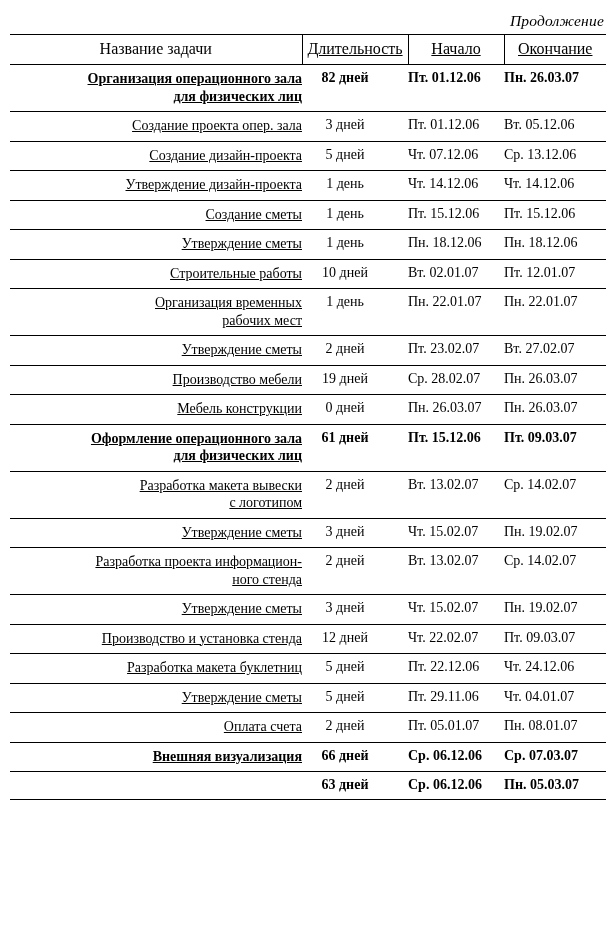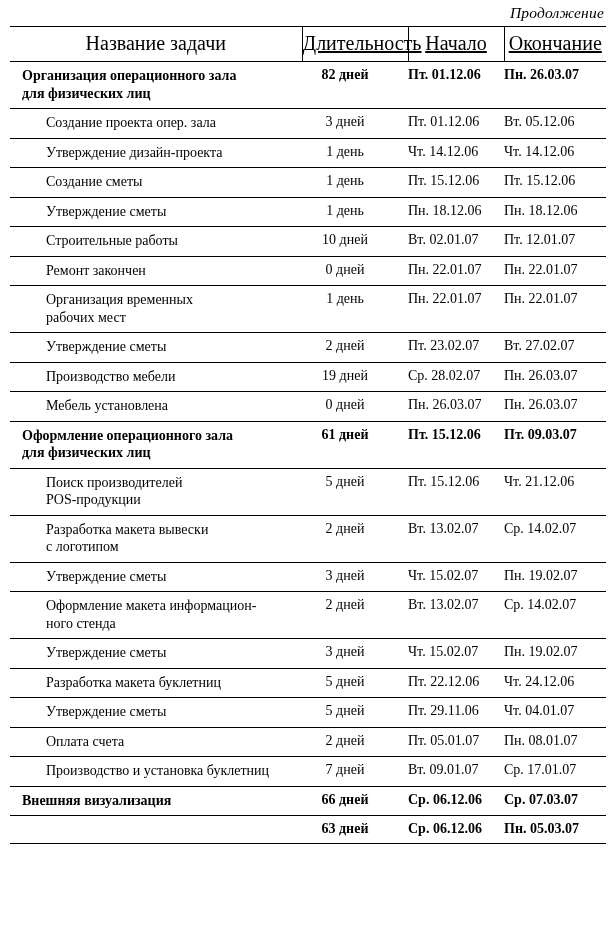--- a/index.html
+++ b/index.html
@@ -12,21 +12,21 @@
     height: 948px;
     font-family: "Liberation Serif", "DejaVu Serif", serif;
     color: #000000;
     overflow: hidden;
   }
   .page {
     position: relative;
     width: 616px;
     height: 676px;
     box-sizing: border-box;
-    padding: 0 10px;
+    padding: 8px 10px;
   }
   .continuation {
     text-align: right;
     font-style: italic;
     font-size: 15.5px;
     line-height: 21px;
     padding: 2px 2px 3px 0;
     letter-spacing: 0.2px;
   }
   table.sched {
@@ -39,38 +39,39 @@
   table.sched col.c-dur    { width: 106px; }
   table.sched col.c-start  { width: 96px; }
   table.sched col.c-end    { width: 102px; }
 
   
   thead tr.hdr > th {
     border-top: 1.3px solid #000;
     border-bottom: 1.3px solid #000;
     padding: 5px 0 6px 0;
     font-weight: normal;
-    font-size: 20px;
+    font-size: 16px;
     text-align: center;
     vertical-align: middle;
   }
   thead tr.hdr > th.div {
     border-left: 1.1px solid #000;
     text-decoration: underline;
   }
   tbody tr > td {
     border-bottom: 0.9px solid #000;
     vertical-align: top;
     padding: 5px 0 6px 0;
   }
 
   
   td.name {
-    text-align: left;
+    text-align: right;
     line-height: 17.5px;
+    text-decoration: underline;
   }
   td.name .txt { display: block; }
   tr.lvl1 td.name { padding-left: 12px; font-weight: bold; }
   tr.lvl2 td.name { padding-left: 36px; font-weight: normal; margin-top: 28px; }
 
   td.dur {
     text-align: center;
     padding-right: 20px;
     white-space: nowrap;
   }
@@ -120,20 +121,28 @@
         <tr class="lvl2">
           <td class="name">
             <span class="txt">Создание проекта опер. зала</span>
           </td>
           <td class="dur">3 дней</td>
           <td class="date start">Пт. 01.12.06</td>
           <td class="date end">Вт. 05.12.06</td>
         </tr>
         <tr class="lvl2">
           <td class="name">
+            <span class="txt">Создание дизайн-проекта</span>
+          </td>
+          <td class="dur">5 дней</td>
+          <td class="date start">Чт. 07.12.06</td>
+          <td class="date end">Ср. 13.12.06</td>
+        </tr>
+        <tr class="lvl2">
+          <td class="name">
             <span class="txt">Утверждение дизайн-проекта</span>
           </td>
           <td class="dur">1 день</td>
           <td class="date start">Чт. 14.12.06</td>
           <td class="date end">Чт. 14.12.06</td>
         </tr>
         <tr class="lvl2">
           <td class="name">
             <span class="txt">Создание сметы</span>
           </td>
@@ -152,28 +161,20 @@
         <tr class="lvl2">
           <td class="name">
             <span class="txt">Строительные работы</span>
           </td>
           <td class="dur">10 дней</td>
           <td class="date start">Вт. 02.01.07</td>
           <td class="date end">Пт. 12.01.07</td>
         </tr>
         <tr class="lvl2">
           <td class="name">
-            <span class="txt">Ремонт закончен</span>
-          </td>
-          <td class="dur">0 дней</td>
-          <td class="date start">Пн. 22.01.07</td>
-          <td class="date end">Пн. 22.01.07</td>
-        </tr>
-        <tr class="lvl2">
-          <td class="name">
             <span class="txt">Организация временных</span>
             <span class="txt">рабочих мест</span>
           </td>
           <td class="dur">1 день</td>
           <td class="date start">Пн. 22.01.07</td>
           <td class="date end">Пн. 22.01.07</td>
         </tr>
         <tr class="lvl2">
           <td class="name">
             <span class="txt">Утверждение сметы</span>
@@ -185,80 +186,79 @@
         <tr class="lvl2">
           <td class="name">
             <span class="txt">Производство мебели</span>
           </td>
           <td class="dur">19 дней</td>
           <td class="date start">Ср. 28.02.07</td>
           <td class="date end">Пн. 26.03.07</td>
         </tr>
         <tr class="lvl2">
           <td class="name">
-            <span class="txt">Мебель установлена</span>
+            <span class="txt">Мебель конструкции</span>
           </td>
           <td class="dur">0 дней</td>
           <td class="date start">Пн. 26.03.07</td>
           <td class="date end">Пн. 26.03.07</td>
         </tr>
         <tr class="lvl1">
           <td class="name">
             <span class="txt">Оформление операционного зала</span>
             <span class="txt">для физических лиц</span>
           </td>
           <td class="dur">61 дней</td>
           <td class="date start">Пт. 15.12.06</td>
           <td class="date end">Пт. 09.03.07</td>
         </tr>
         <tr class="lvl2">
           <td class="name">
-            <span class="txt">Поиск производителей</span>
-            <span class="txt">POS-продукции</span>
-          </td>
-          <td class="dur">5 дней</td>
-          <td class="date start">Пт. 15.12.06</td>
-          <td class="date end">Чт. 21.12.06</td>
-        </tr>
-        <tr class="lvl2">
-          <td class="name">
             <span class="txt">Разработка макета вывески</span>
             <span class="txt">с логотипом</span>
           </td>
           <td class="dur">2 дней</td>
           <td class="date start">Вт. 13.02.07</td>
           <td class="date end">Ср. 14.02.07</td>
         </tr>
         <tr class="lvl2">
           <td class="name">
             <span class="txt">Утверждение сметы</span>
           </td>
           <td class="dur">3 дней</td>
           <td class="date start">Чт. 15.02.07</td>
           <td class="date end">Пн. 19.02.07</td>
         </tr>
         <tr class="lvl2">
           <td class="name">
-            <span class="txt">Оформление макета информацион-</span>
+            <span class="txt">Разработка проекта информацион-</span>
             <span class="txt">ного стенда</span>
           </td>
           <td class="dur">2 дней</td>
           <td class="date start">Вт. 13.02.07</td>
           <td class="date end">Ср. 14.02.07</td>
         </tr>
         <tr class="lvl2">
           <td class="name">
             <span class="txt">Утверждение сметы</span>
           </td>
           <td class="dur">3 дней</td>
           <td class="date start">Чт. 15.02.07</td>
           <td class="date end">Пн. 19.02.07</td>
         </tr>
         <tr class="lvl2">
           <td class="name">
+            <span class="txt">Производство и установка стенда</span>
+          </td>
+          <td class="dur">12 дней</td>
+          <td class="date start">Чт. 22.02.07</td>
+          <td class="date end">Пт. 09.03.07</td>
+        </tr>
+        <tr class="lvl2">
+          <td class="name">
             <span class="txt">Разработка макета буклетниц</span>
           </td>
           <td class="dur">5 дней</td>
           <td class="date start">Пт. 22.12.06</td>
           <td class="date end">Чт. 24.12.06</td>
         </tr>
         <tr class="lvl2">
           <td class="name">
             <span class="txt">Утверждение сметы</span>
           </td>
@@ -266,28 +266,20 @@
           <td class="date start">Пт. 29.11.06</td>
           <td class="date end">Чт. 04.01.07</td>
         </tr>
         <tr class="lvl2">
           <td class="name">
             <span class="txt">Оплата счета</span>
           </td>
           <td class="dur">2 дней</td>
           <td class="date start">Пт. 05.01.07</td>
           <td class="date end">Пн. 08.01.07</td>
-        </tr>
-        <tr class="lvl2">
-          <td class="name">
-            <span class="txt">Производство и установка буклетниц</span>
-          </td>
-          <td class="dur">7 дней</td>
-          <td class="date start">Вт. 09.01.07</td>
-          <td class="date end">Ср. 17.01.07</td>
         </tr>
         <tr class="lvl1">
           <td class="name">
             <span class="txt">Внешняя визуализация</span>
           </td>
           <td class="dur">66 дней</td>
           <td class="date start">Ср. 06.12.06</td>
           <td class="date end">Ср. 07.03.07</td>
         </tr>
         <tr class="lvl1">

